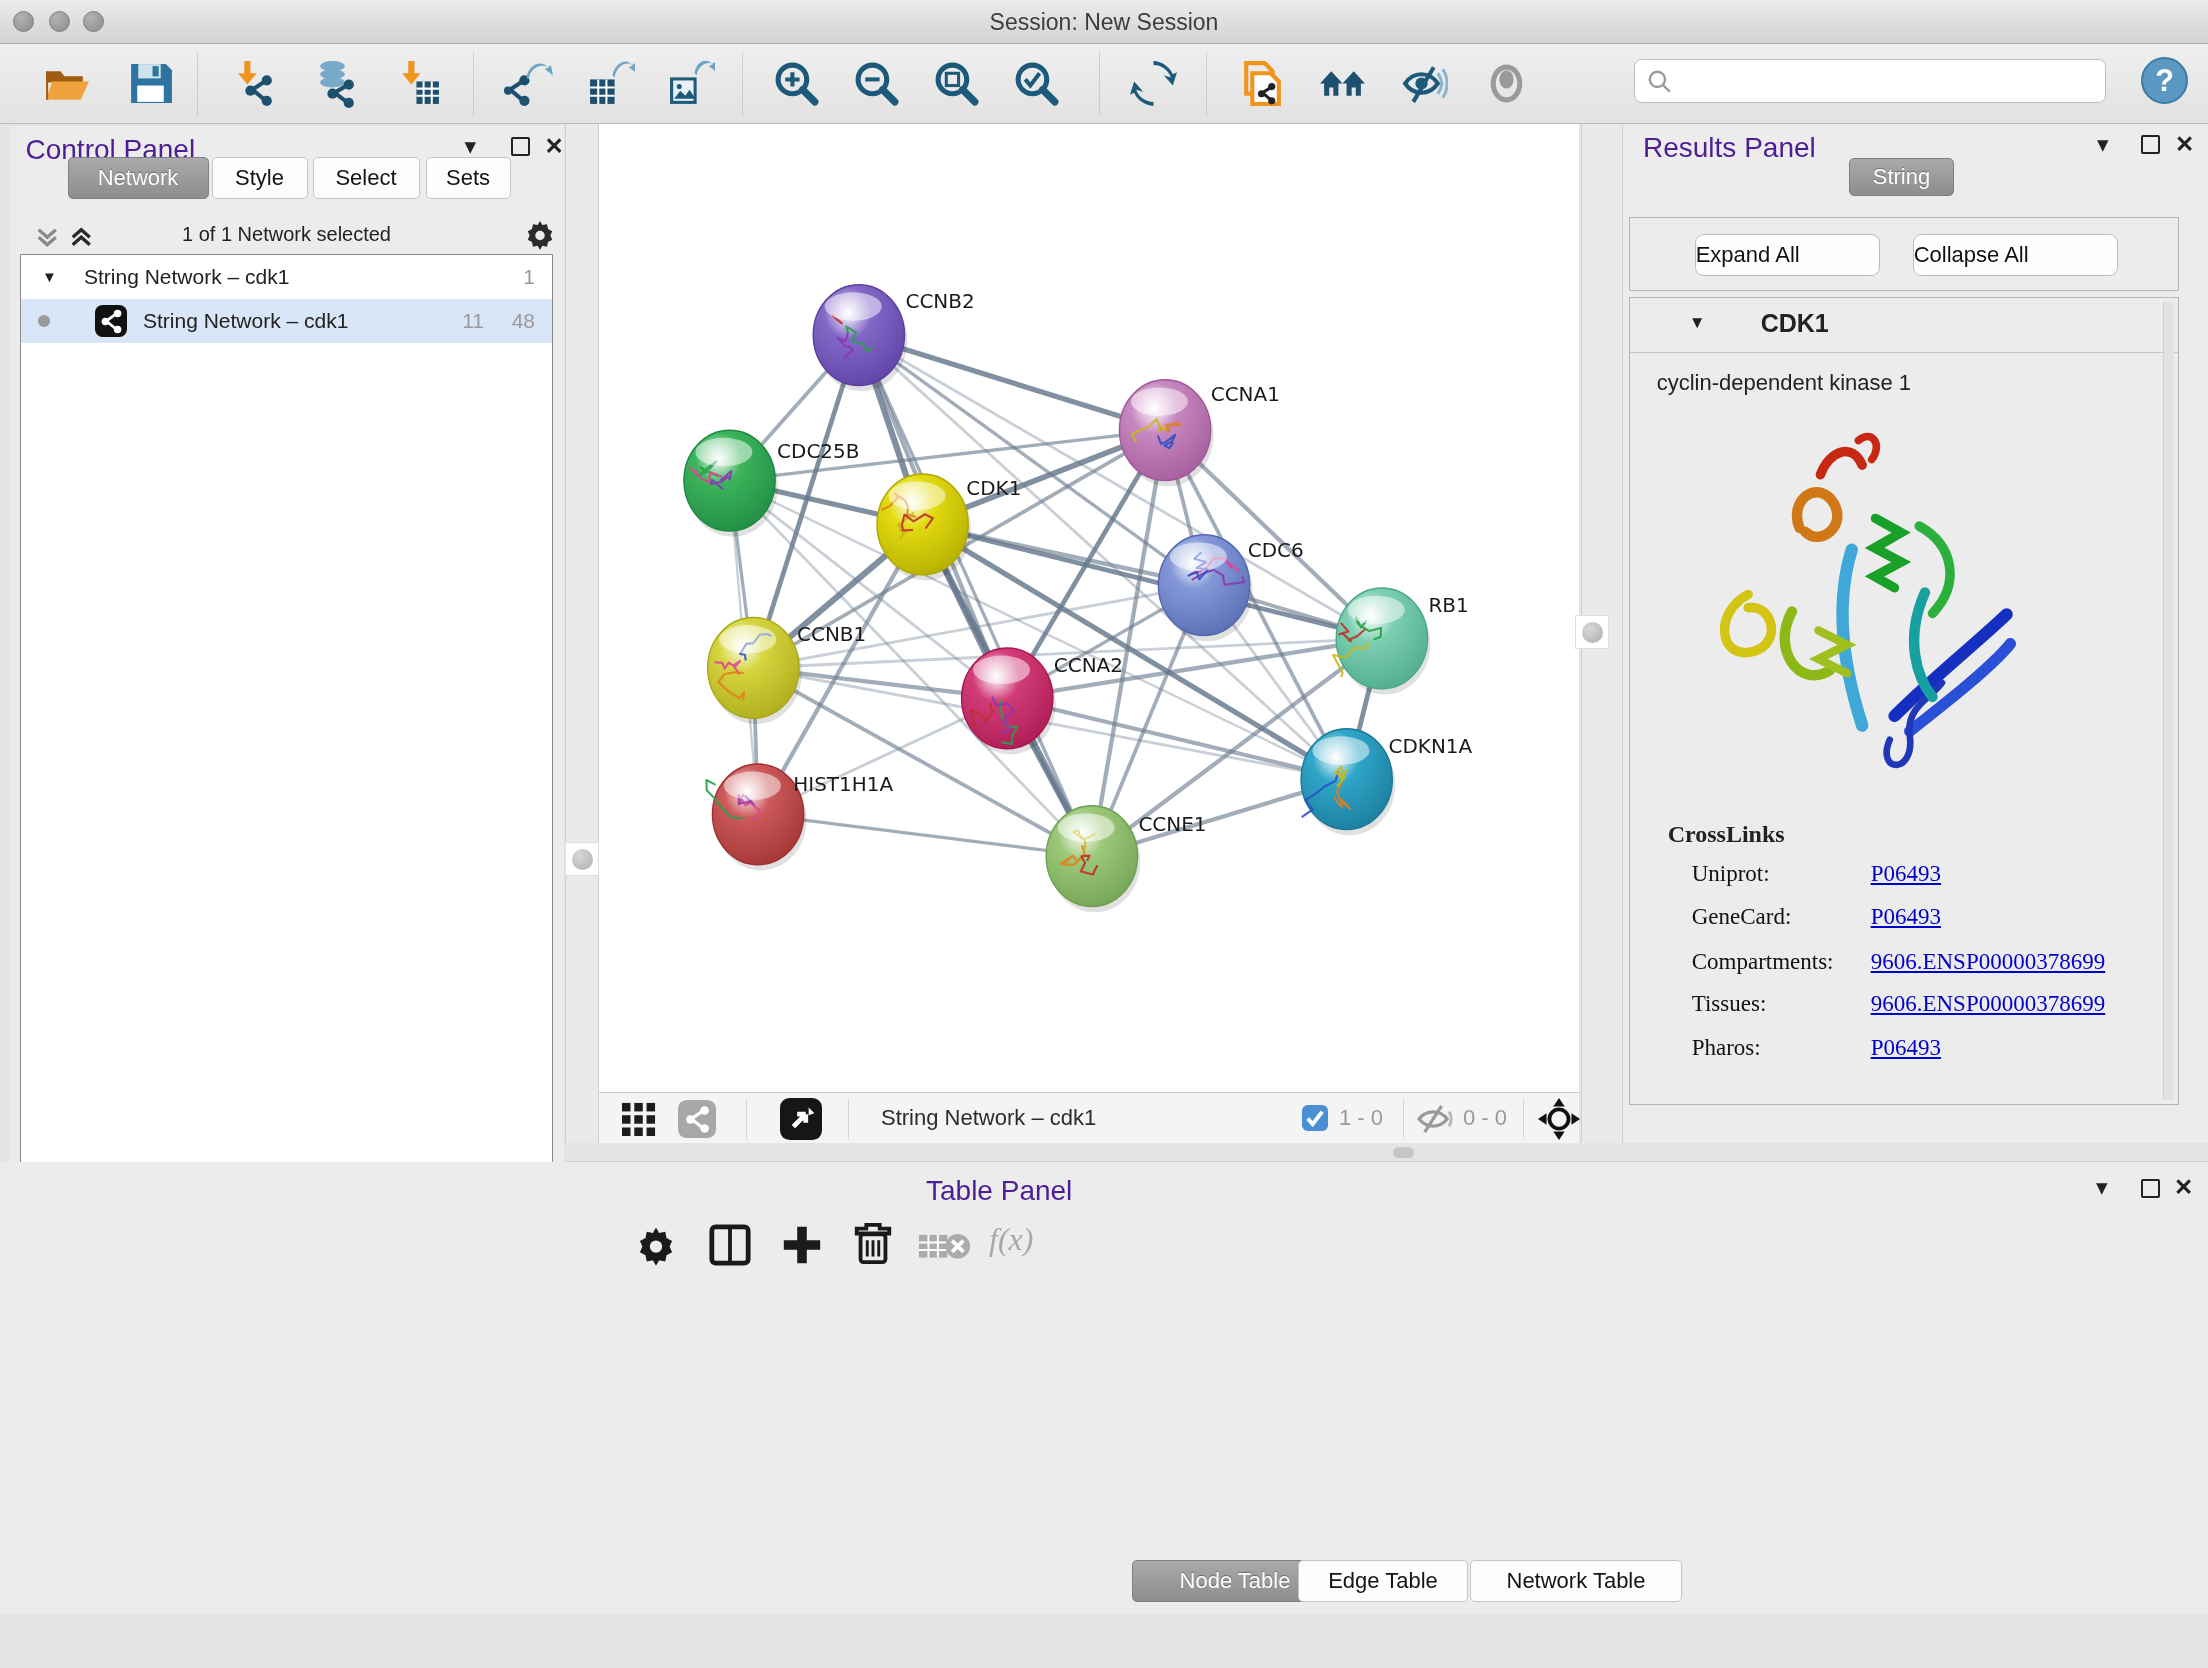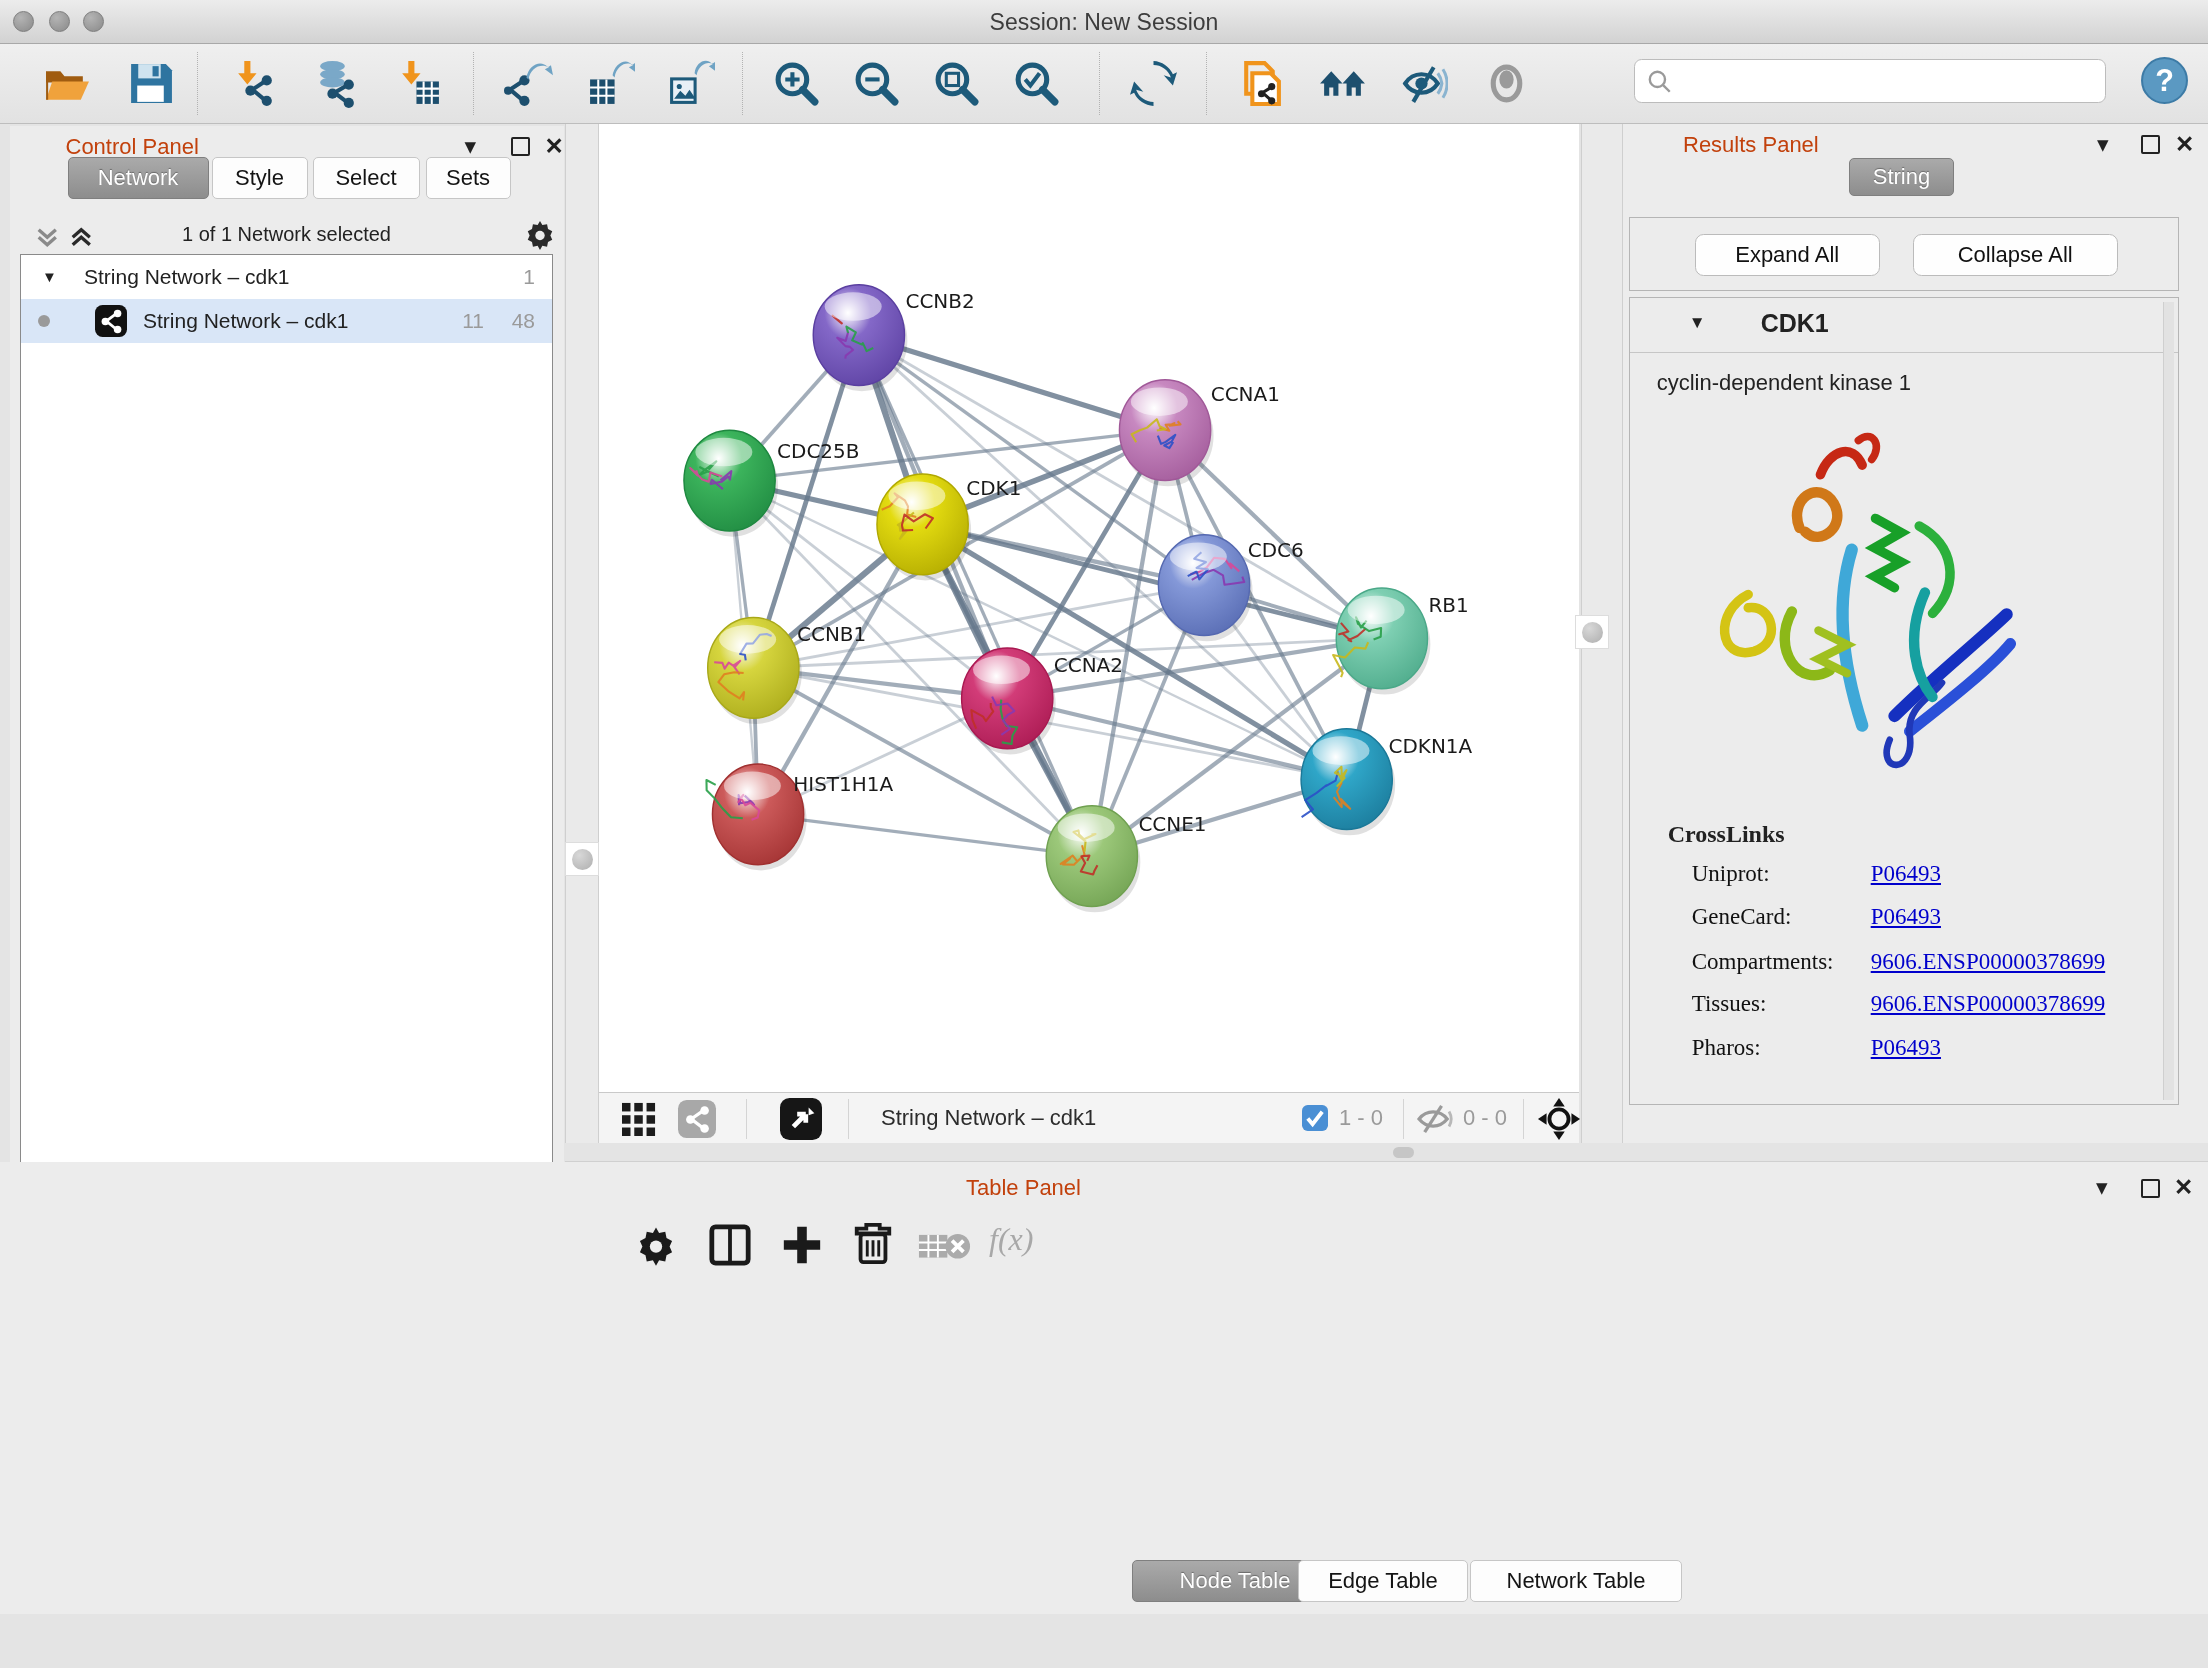--- a/index.html
+++ b/index.html
@@ -19,21 +19,21 @@
   .toolbar{position:absolute;left:0;top:44px;width:2208px;height:80px;
     background:linear-gradient(#efefef,#e2e2e2);border-bottom:1.9px solid #bdbdbd;}
   .tbi{position:absolute;top:15px;width:49px;height:49px;cursor:pointer;}
   .tb-sep{position:absolute;top:7.6px;height:63px;border-left:1.9px dotted #b2b2b2;}
   .searchbox{position:absolute;left:1634px;top:15px;width:472px;height:44px;background:#fff;
     border:1.9px solid #bcbcbc;border-radius:7.6px;}
   .searchbox input{position:absolute;left:49px;top:2.9px;width:409px;height:34px;border:none;outline:none;
     font-size:21px;font-family:"Liberation Sans",sans-serif;background:transparent;}
 
   
-  .panel-title{font-size:22px;color:#c2410c;margin-left:40px;}
+  .panel-title{font-size:28px;color:#4c1d95;}
   .wbtn{position:absolute;top:0;font-size:23px;color:#222;cursor:pointer;line-height:28.5px;}
   .sq{display:inline-block;width:19px;height:19px;border:2.9px solid #222;border-radius:1.9px;}
   .tab{position:absolute;height:42px;border-radius:5px;text-align:center;font-size:22px;
     line-height:40px;cursor:pointer;}
   .tab.on{background:linear-gradient(#aaaaaa,#8d8d8d);color:#fff;border:1px solid #7f7f7f;
     text-shadow:0 -1px 1px rgba(0,0,0,.35);}
   .tab.off{background:#fdfdfd;color:#141414;border:1px solid #c6c6c6;}
 
   
   .cpanel{position:absolute;left:9.5px;top:126px;width:554px;height:1484px;background:#ececec;}
@@ -50,21 +50,21 @@
   .nt-sep{position:absolute;top:5.7px;height:40px;border-left:1.9px solid #d4d4d4;}
   .divider{position:absolute;background:#eaeaea;border-left:1px solid #cfcfcf;border-right:1px solid #cfcfcf;}
   .handle{position:absolute;width:34px;height:34px;background:#fff;border:1px solid #ddd;}
   .handle::after{content:"";position:absolute;left:5.7px;top:5.7px;width:21px;height:21px;border-radius:50%;
     background:radial-gradient(circle at 35% 30%,#d8d8d8,#aeaeae);}
 
   
   .rpanel{position:absolute;left:1623px;top:124px;width:586px;height:1020px;background:#ececec;}
   .rbox{position:absolute;left:5.7px;width:550px;border:1.9px solid #b5b5b5;background:#ececec;}
   .btn{position:absolute;height:42px;background:#fefefe;border:1px solid #bbb;border-radius:8.6px;
-    font-size:22px;text-align:center;line-height:40px;cursor:pointer;color:#111;}
+    font-size:22px;text-align:left;line-height:40px;cursor:pointer;color:#111;}
   .serif{font-family:"Liberation Serif",serif;}
   .xl-label{position:absolute;left:62px;font-size:23px;color:#111;}
   .xl-link{position:absolute;left:241px;font-size:23px;color:#0000cc;text-decoration:underline;cursor:pointer;}
   .tpanel-full{position:absolute;left:0px;top:1162px;width:2208px;height:452px;background:#ececec;}
 
   
   .statusbar{position:absolute;left:0;top:1614px;width:2208px;height:54px;background:#ececec;
     border-top:1px solid #c4c4c4;}
   .sbtn{position:absolute;top:3.8px;height:42px;background:#fbfbfb;border:1.9px solid #a5a5a5;
     display:flex;align-items:center;justify-content:center;cursor:pointer;}

